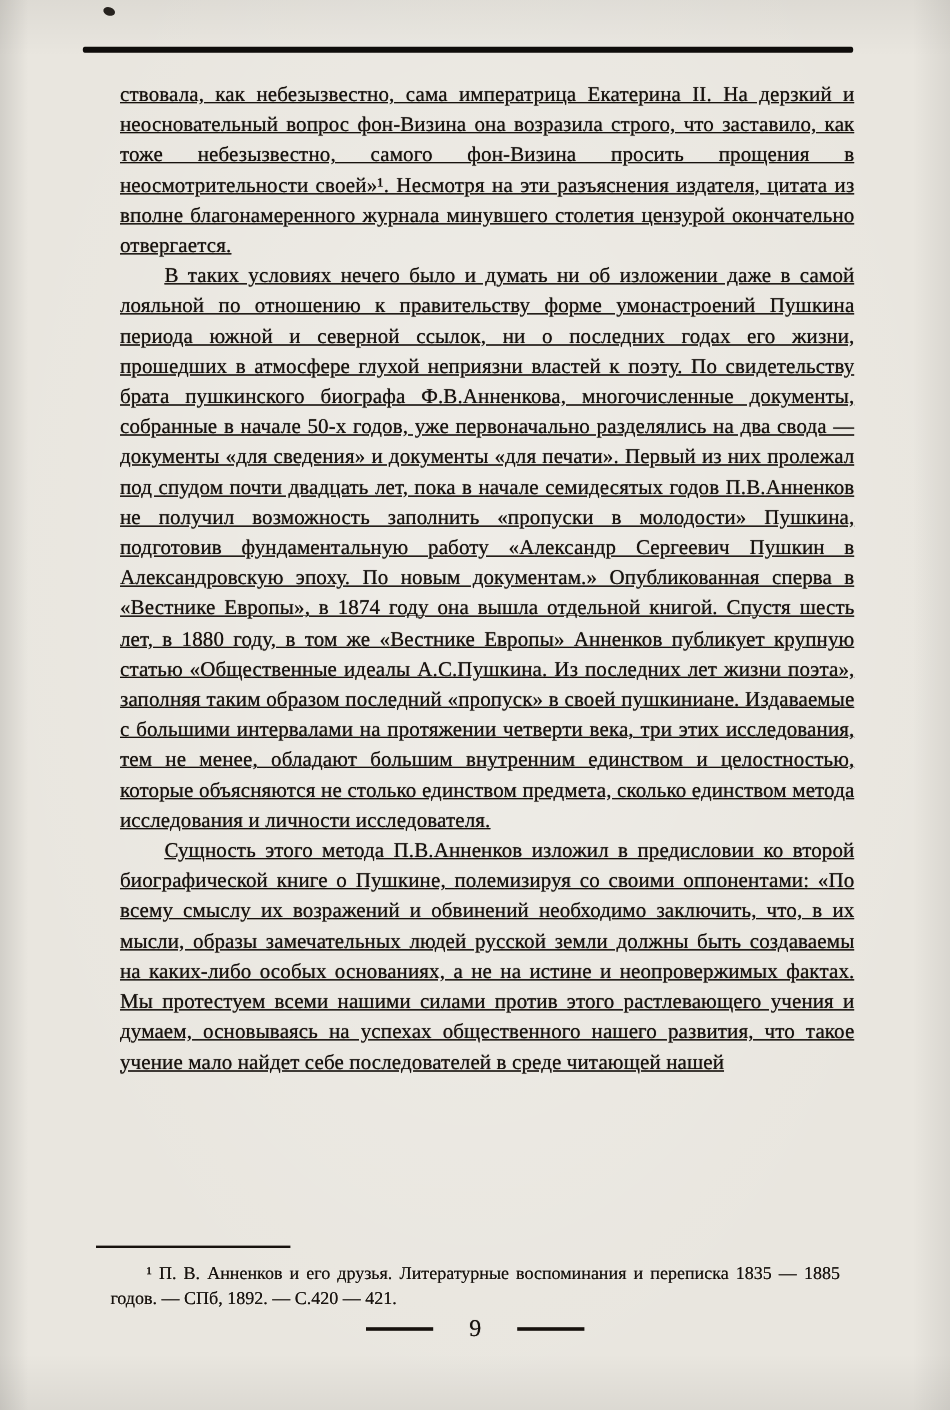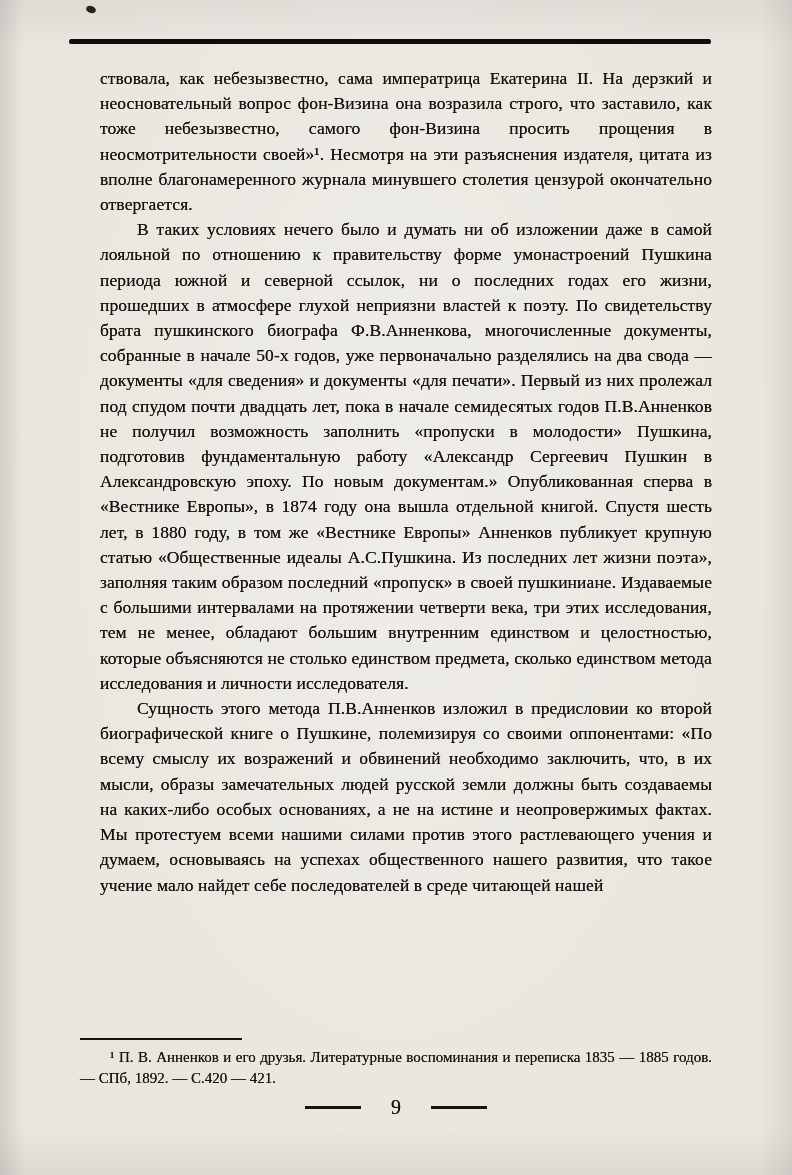--- a/index.html
+++ b/index.html
@@ -45,37 +45,38 @@
     left: 100px;
     top: 66px;
     width: 612px;
     height: 970px;
     overflow: hidden;
     font-size: 17.5px;
     line-height: 25.2px;
     text-align: justify;
     letter-spacing: 0.1px;
     text-shadow: 0 0 0.6px rgba(22,16,10,0.85);
+    text-decoration: underline;
   }
   .para { margin: 0; }
   .para.indent { text-indent: 37px; }
   .footnote-area {
     position: absolute;
     left: 80px;
     top: 1038px;
     width: 632px;
   }
   .footnote-rule {
     width: 162px;
     height: 2px;
     background: #17120e;
     margin-bottom: 7px;
   }
   .footnote {
-    margin: 0;
+    margin: 12px;
     font-size: 15px;
     line-height: 20.5px;
     text-align: justify;
     text-indent: 30px;
     text-shadow: 0 0 0.5px rgba(22,16,10,0.8);
   }
   .page-footer {
     position: absolute;
     left: 0;
     top: 1096px;

